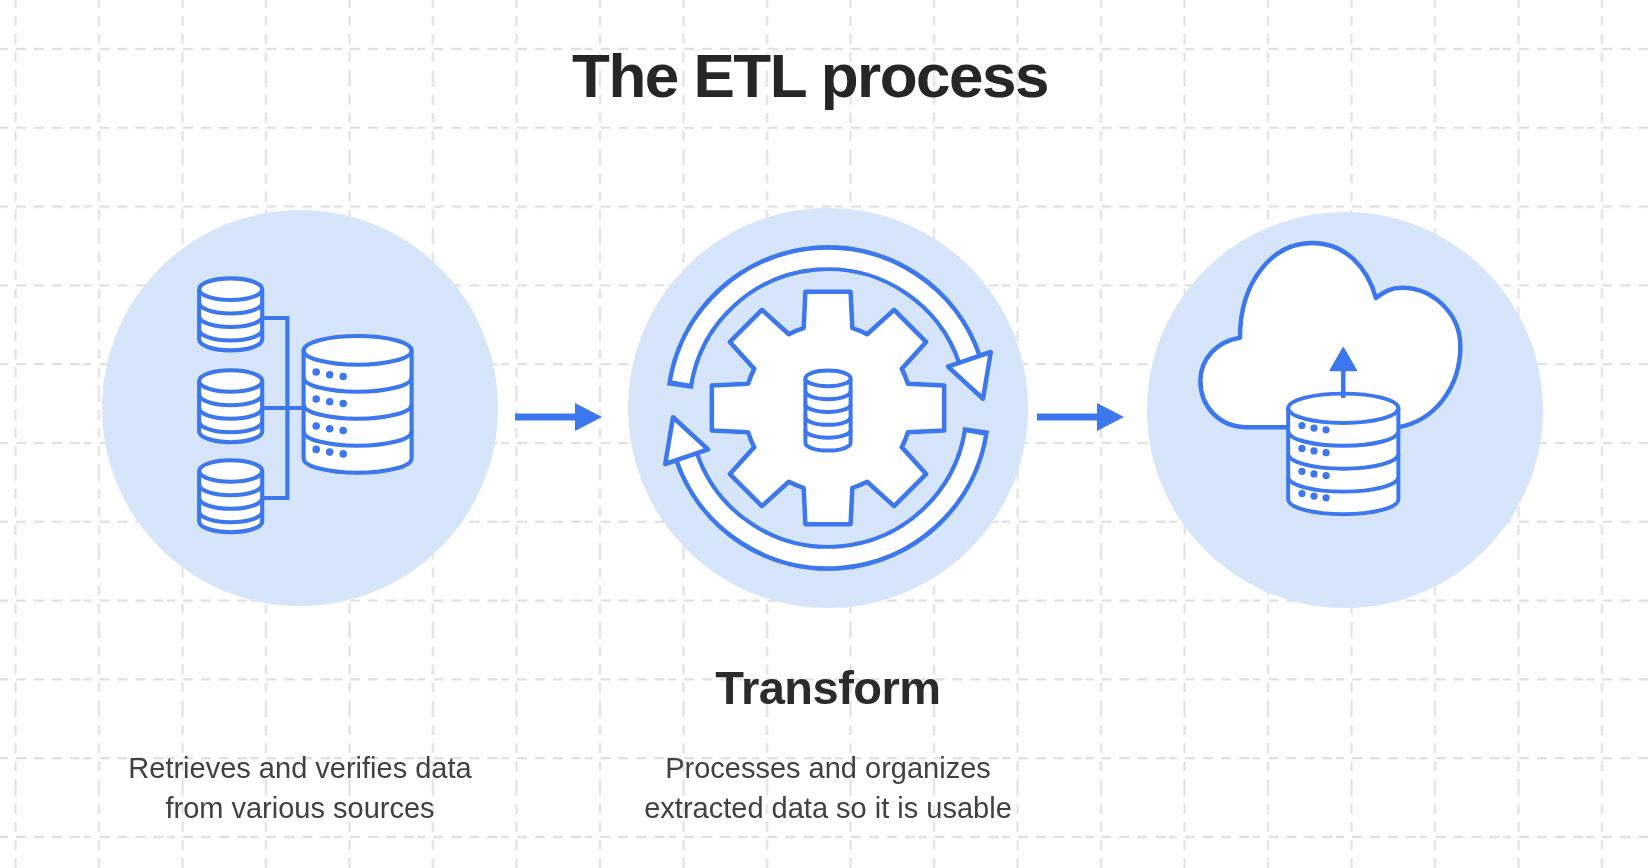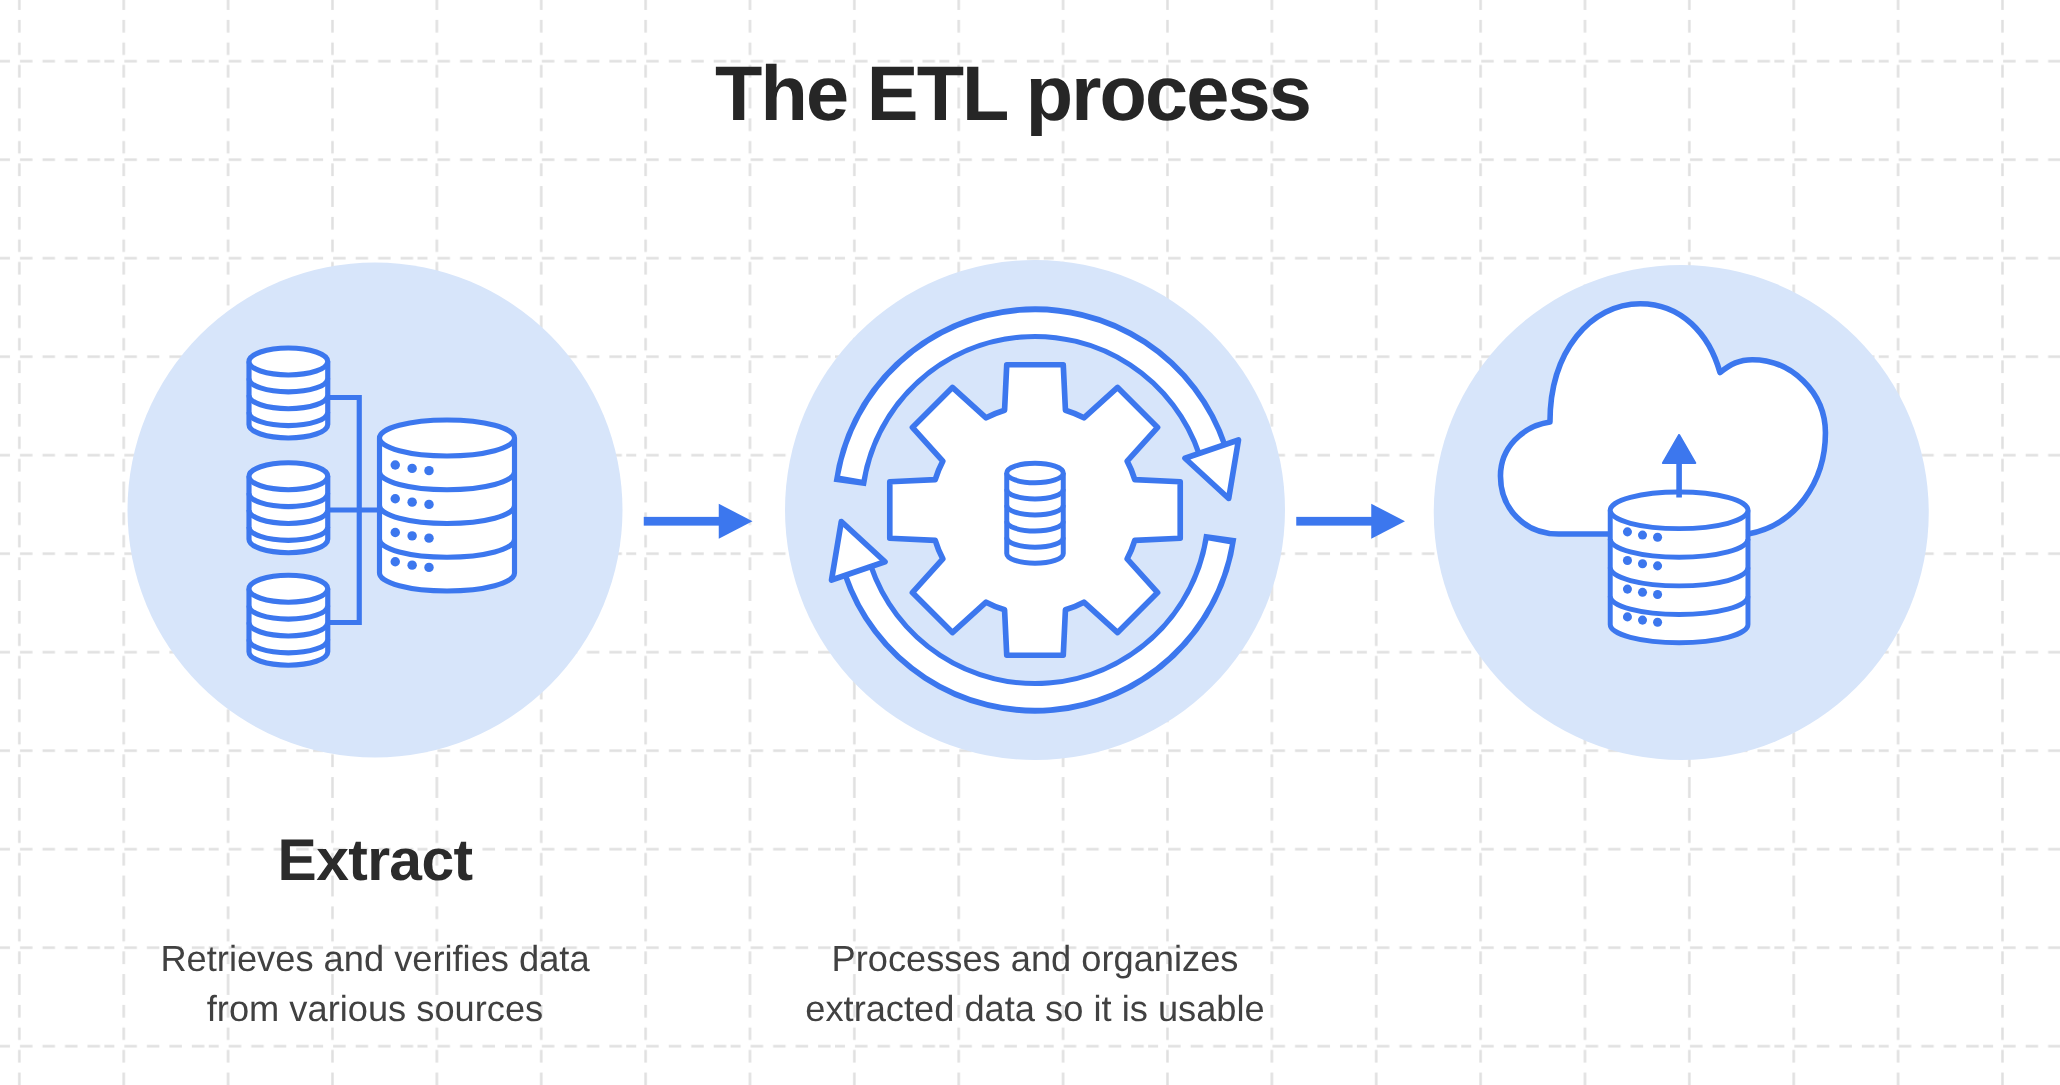--- a/index.html
+++ b/index.html
@@ -165,20 +165,20 @@
             <circle cx="104" cy="166" r="2.1"></circle>
         </g>
       </g>
       <g>
         <line x1="114" y1="108" x2="114" y2="90" stroke="#3C77EE" stroke-width="2.6"></line>
         <polygon points="114,79 106.5,92 121.5,92" fill="#3C77EE" stroke="#3C77EE" stroke-width="1" stroke-linejoin="round"></polygon>
       </g>
     </svg>
   </div>
 
-  <div class="step-label l1">Extract</div>
+  <div class="step-label l2">Transform</div>
 
   <div class="step-desc d2">Processes and organizes
 extracted data so it is usable</div>
   <div class="step-desc d1">Retrieves and verifies data
 from various sources</div>
 
 </div>
 
 </body></html>

